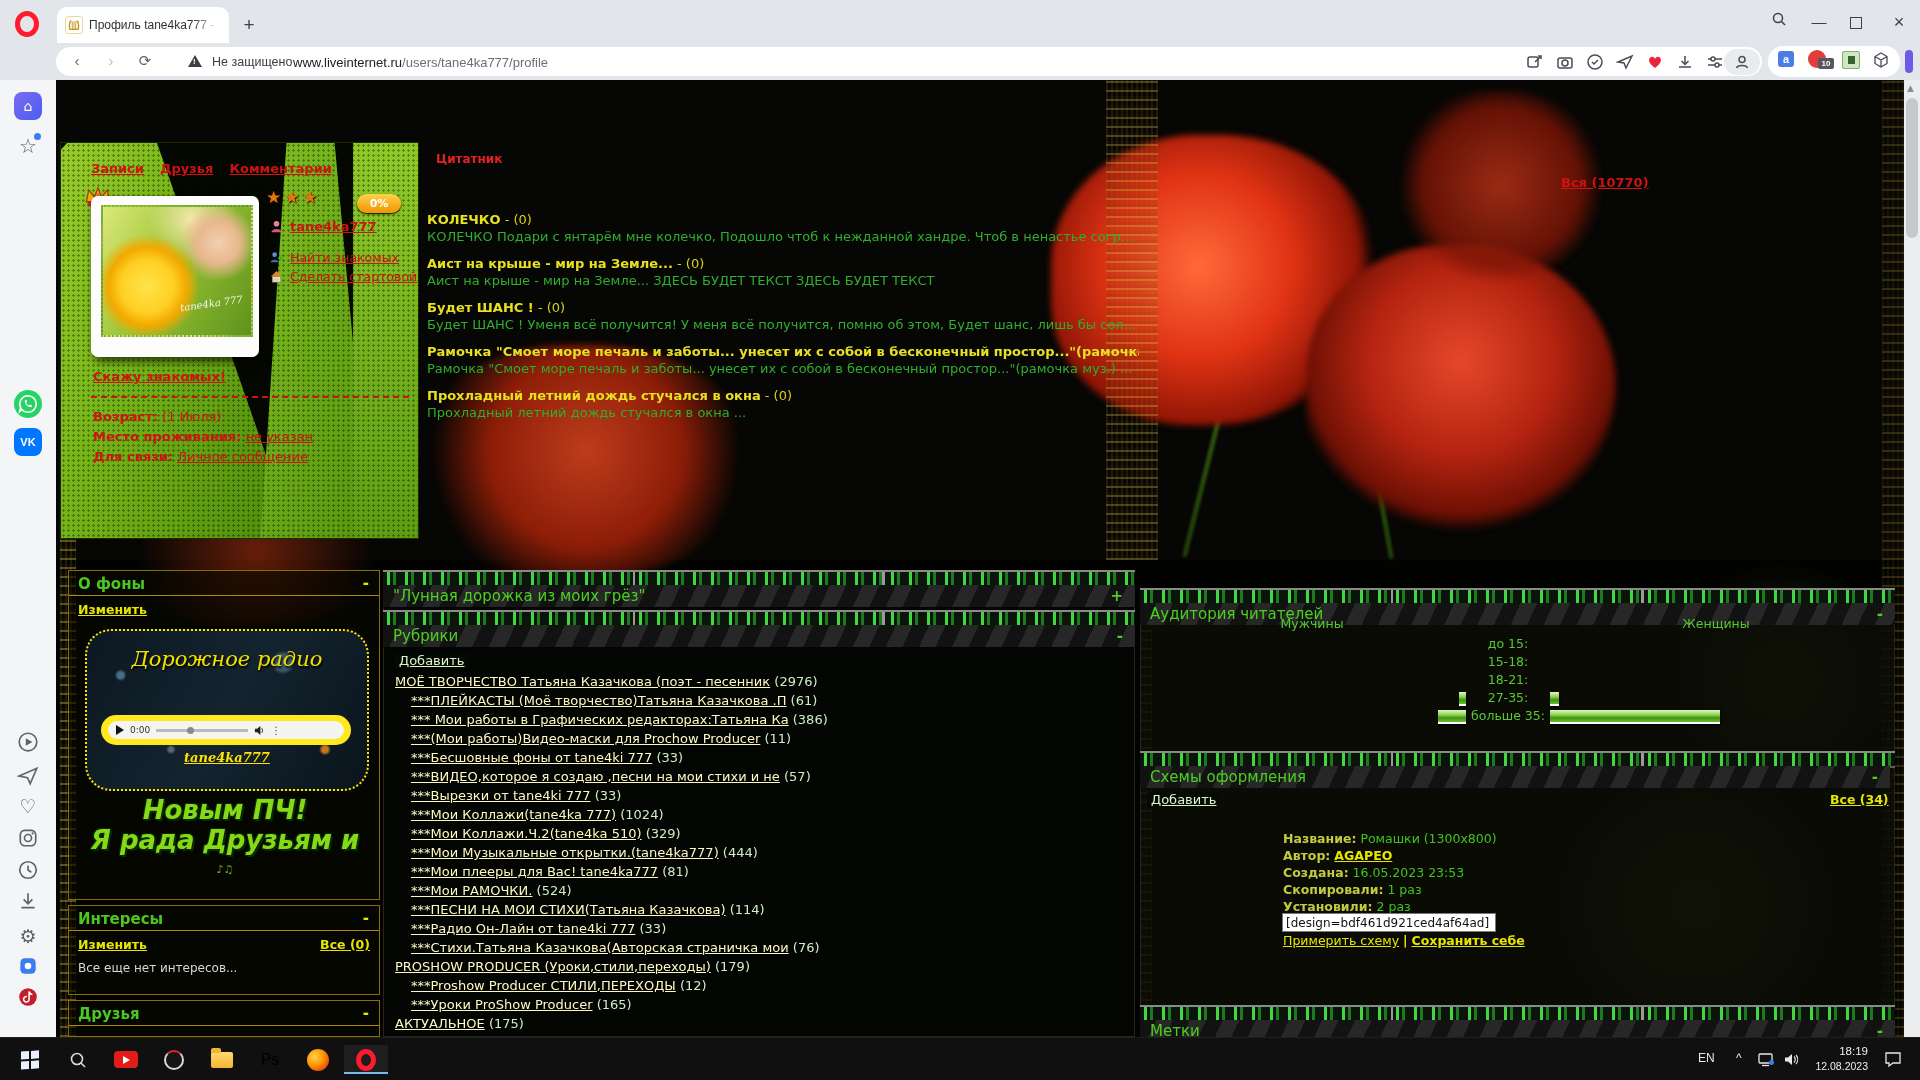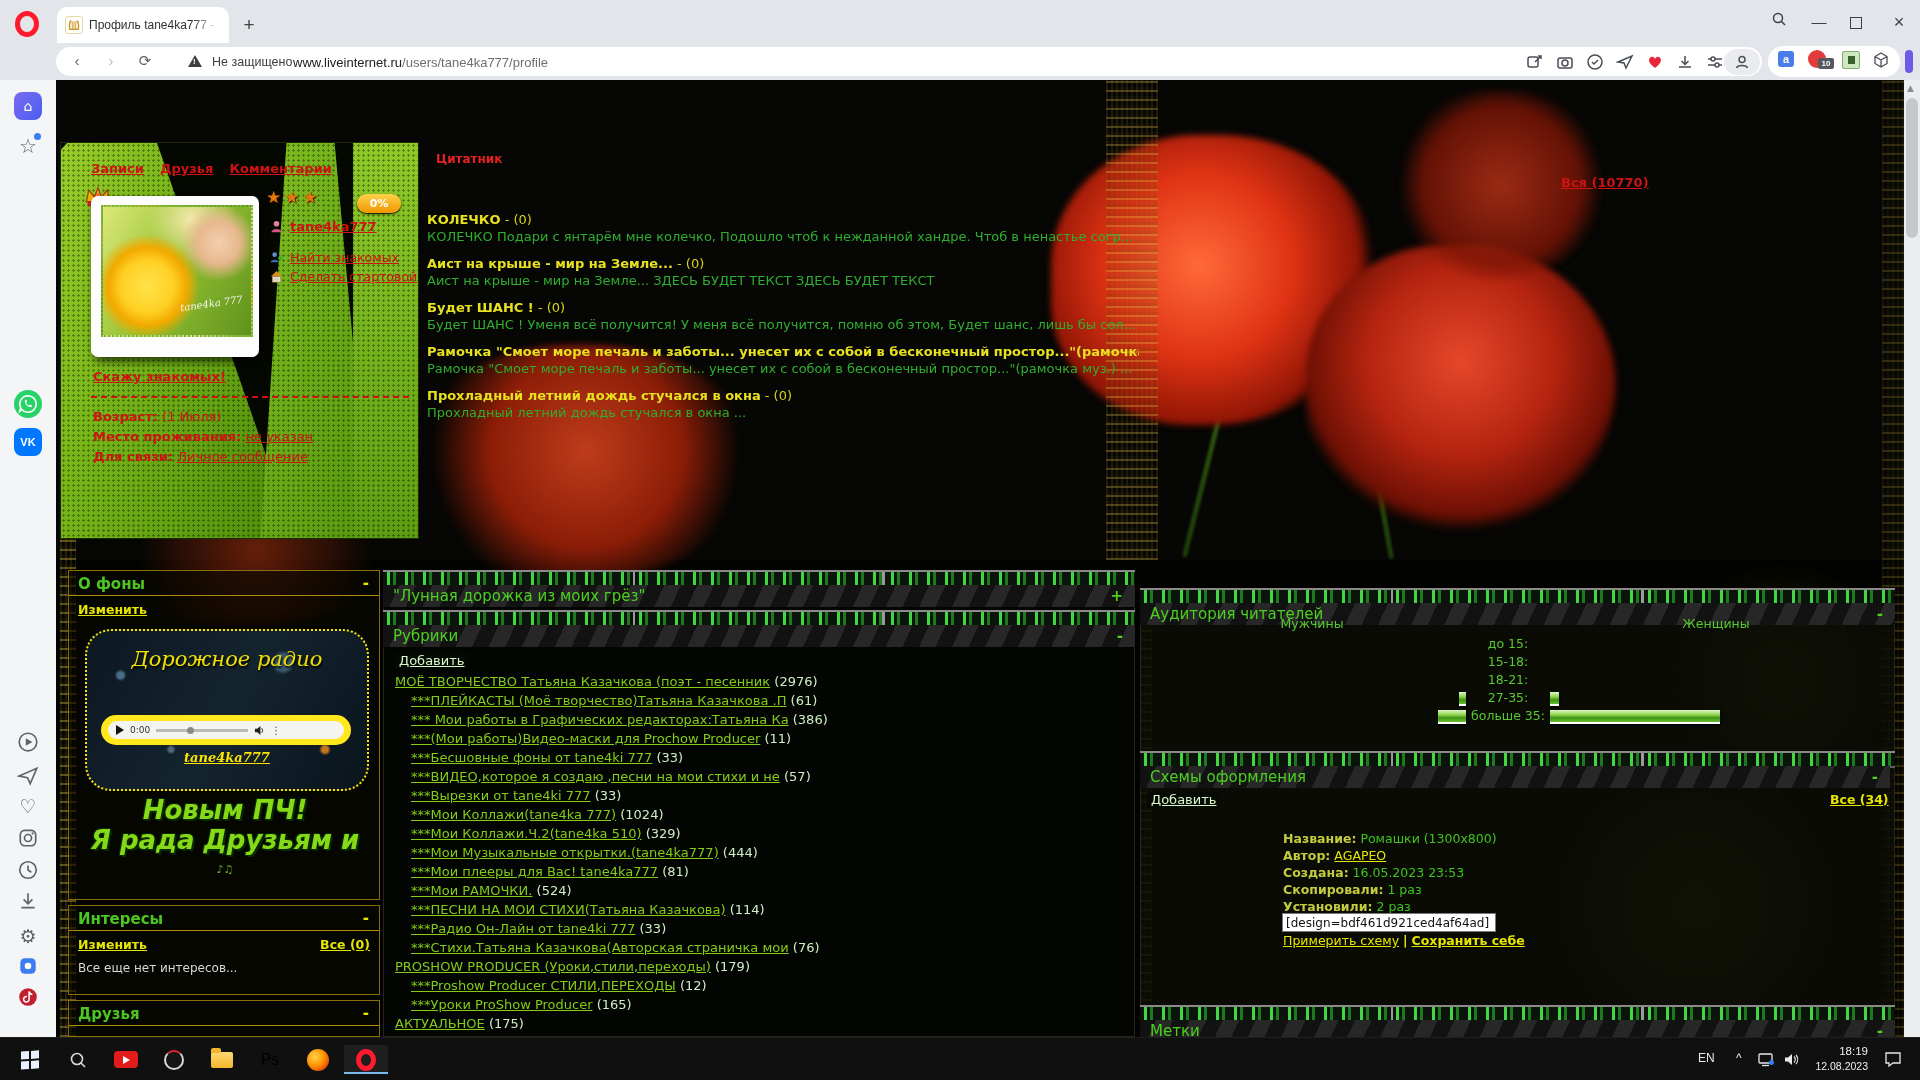--- a/index.html
+++ b/index.html
@@ -142,37 +142,37 @@
     repeating-linear-gradient(90deg,#0b140b 0 4px,#40d840 4px 7px,#0b140b 7px 10px,#1f7a1f 10px 13px,#0b140b 13px 18px);}
   .hbar{height:22px;background:repeating-linear-gradient(115deg,#121212 0 15px,#272727 15px 30px);color:#4bd01f;font-size:15px;box-sizing:border-box;padding:2px 10px;}
   .hbar .sign{position:absolute;right:12px;top:2px;color:#4bd01f;font-weight:bold;cursor:pointer;}
   .addlink{color:#d9f7c9;font-size:13px;text-decoration:underline;background:rgba(6,10,4,.9);padding:0 4px 1px;cursor:pointer;}
 
   
   #midbox{left:327px;top:490px;width:752px;height:467px;background:rgba(3,5,2,.92);border:1px solid #26261a;box-sizing:border-box;}
   #rublist{left:339px;top:592px;width:730px;font-size:13px;line-height:19px;white-space:nowrap;}
   .rub-row{height:19px;overflow:hidden;}
   .rub-row.indent{padding-left:16px;}
-  .rub-link{color:#84cc16;text-decoration:underline;cursor:pointer;}
+  .rub-link{color:#fef9c3;text-decoration:underline;cursor:pointer;}
   .rub-count{color:#cfeec4;}
 
   
   #rbox{left:1084px;top:508px;width:755px;height:449px;background:rgba(12,13,6,.85);border:1px solid #26261a;box-sizing:border-box;}
   .gender{top:536px;width:120px;text-align:center;color:#58c832;font-size:12.5px;}
   #audrows{left:1104px;top:554px;width:720px;}
   .aud-row{display:flex;height:18px;align-items:flex-end;}
   .aud-zoneL{width:306px;display:flex;justify-content:flex-end;align-items:flex-end;}
   .aud-label{width:84px;text-align:center;color:#58c832;font-size:12.5px;line-height:16px;}
   .aud-zoneR{flex:1;display:flex;align-items:flex-end;}
   .abar{height:12px;background:linear-gradient(#e2f6cd,#8fd44a 40%,#3f9415 65%,#6abf2e);border-bottom:2px solid #fff;box-shadow:1px 1px 2px #000;}
   .sch-all{left:1774px;top:709px;}
   #schinfo{left:1227px;top:750px;font-size:12.5px;line-height:17px;}
   .sch-label{color:#c3cb3e;font-weight:bold;}
   .sch-val{color:#3fc41e;}
-  .sch-val.link{color:#e6e600;text-decoration:underline;font-weight:normal;cursor:pointer;}
+  .sch-val.link{color:#e6e600;text-decoration:underline;font-weight:bold;cursor:pointer;}
   .sch-input{left:1226px;top:833px;width:206px;height:15px;font:12px "DejaVu Sans",sans-serif;color:#111;background:#fff;border:1px solid #7a7a7a;padding:1px 3px;}
   .sch-links{left:1227px;top:853px;font-size:12.5px;}
   .sch-links .sep{color:#e6e600;font-weight:bold;}
 
   
   #taskbar{left:0;top:1037px;width:1920px;height:43px;background:#101010;border-top:1px solid #1f1f1f;font-family:"Liberation Sans",sans-serif;}
   .tb-ic{top:7px;width:44px;height:29px;display:flex;align-items:center;justify-content:center;}
   .tb-ic.active{background:rgba(255,255,255,.06);box-shadow:inset 0 -2px 0 #76b9ed;}
   .win-logo{display:grid;grid-template-columns:8px 8px;grid-template-rows:8px 8px;gap:1.5px;transform:skewY(-4deg);}
   .win-logo i{background:#e8f0fe;}

